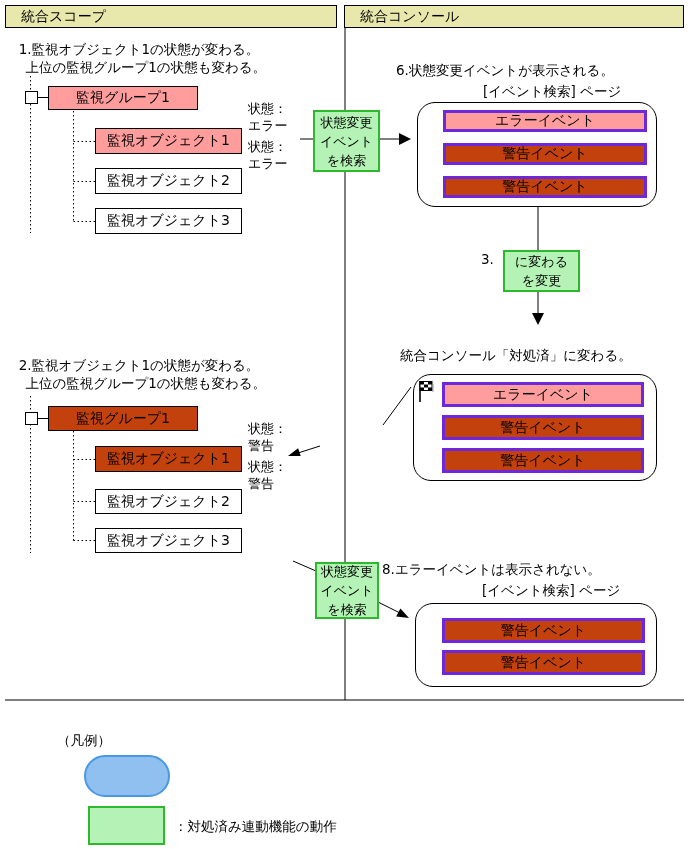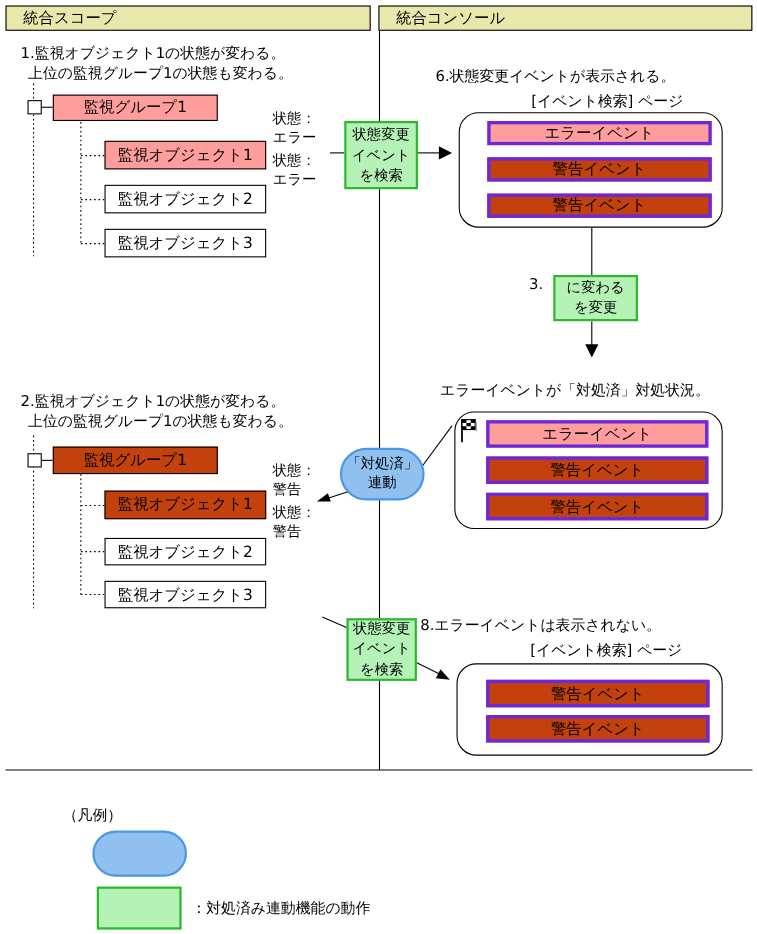--- a/index.html
+++ b/index.html
@@ -125,21 +125,21 @@
   <div class="abs event-row khaki" style="left:443px;top:143px;width:204px;height:22px;">
     <span>警告イベント</span>
   </div>
   <div class="abs event-row khaki" style="left:443px;top:176px;width:204px;height:22px;">
     <span>警告イベント</span>
   </div>
 
   <div class="abs note" style="left:481px;top:250px;">3.</div>
   <div class="abs green-box" style="left:503px;top:250px;width:77px;height:42px;">に変わる
 を変更</div>
-  <div class="abs note" style="left:400px;top:346px;">エラーイベントが「対処済」対処状況。</div>
+  <div class="abs note" style="left:400px;top:346px;">統合コンソール「対処済」に変わる。</div>
 
   <div class="abs round-panel" style="left:413px;top:374px;width:244px;height:107px;"></div>
   <svg class="abs" style="left:418px;top:380px;" width="17" height="23" viewBox="0 0 17 23">
     <line x1="2" y1="1" x2="2" y2="22" stroke="#000" stroke-width="1.6"></line>
     <rect x="2" y="1.5" width="12" height="9" fill="#fff" stroke="#000" stroke-width="1"></rect>
     <rect x="2" y="1.5" width="4" height="3" fill="#000"></rect>
     <rect x="10" y="1.5" width="4" height="3" fill="#000"></rect>
     <rect x="6" y="4.5" width="4" height="3" fill="#000"></rect>
     <rect x="2" y="7.5" width="4" height="3" fill="#000"></rect>
     <rect x="10" y="7.5" width="4" height="3" fill="#000"></rect>
@@ -171,22 +171,20 @@
   <div class="abs status" style="left:248px;top:442px;">状態：
 警告</div>
 
   <div class="abs node-box" style="left:95px;top:489px;width:147px;height:25px;">
     <span>監視オブジェクト2</span>
   </div>
   <div class="abs node-box" style="left:95px;top:528px;width:147px;height:25px;">
     <span>監視オブジェクト3</span>
   </div>
 
-  <div class="abs ellipse" style="left:309px;top:407px;width:77px;height:48px;">「対処済」
-連動</div>
 
   <div class="abs green-box" style="left:315px;top:562px;width:64px;height:57px;">状態変更
 イベント
 を検索</div>
 
   <div class="abs note" style="left:382px;top:560px;">8.エラーイベントは表示されない。</div>
   <div class="abs page-title" style="left:442px;top:582px;">[イベント検索] ページ</div>
   <div class="abs round-panel" style="left:415px;top:603px;width:242px;height:84px;"></div>
   <div class="abs event-row khaki" style="left:442px;top:618px;width:203px;height:25px;">
     <span>警告イベント</span>

